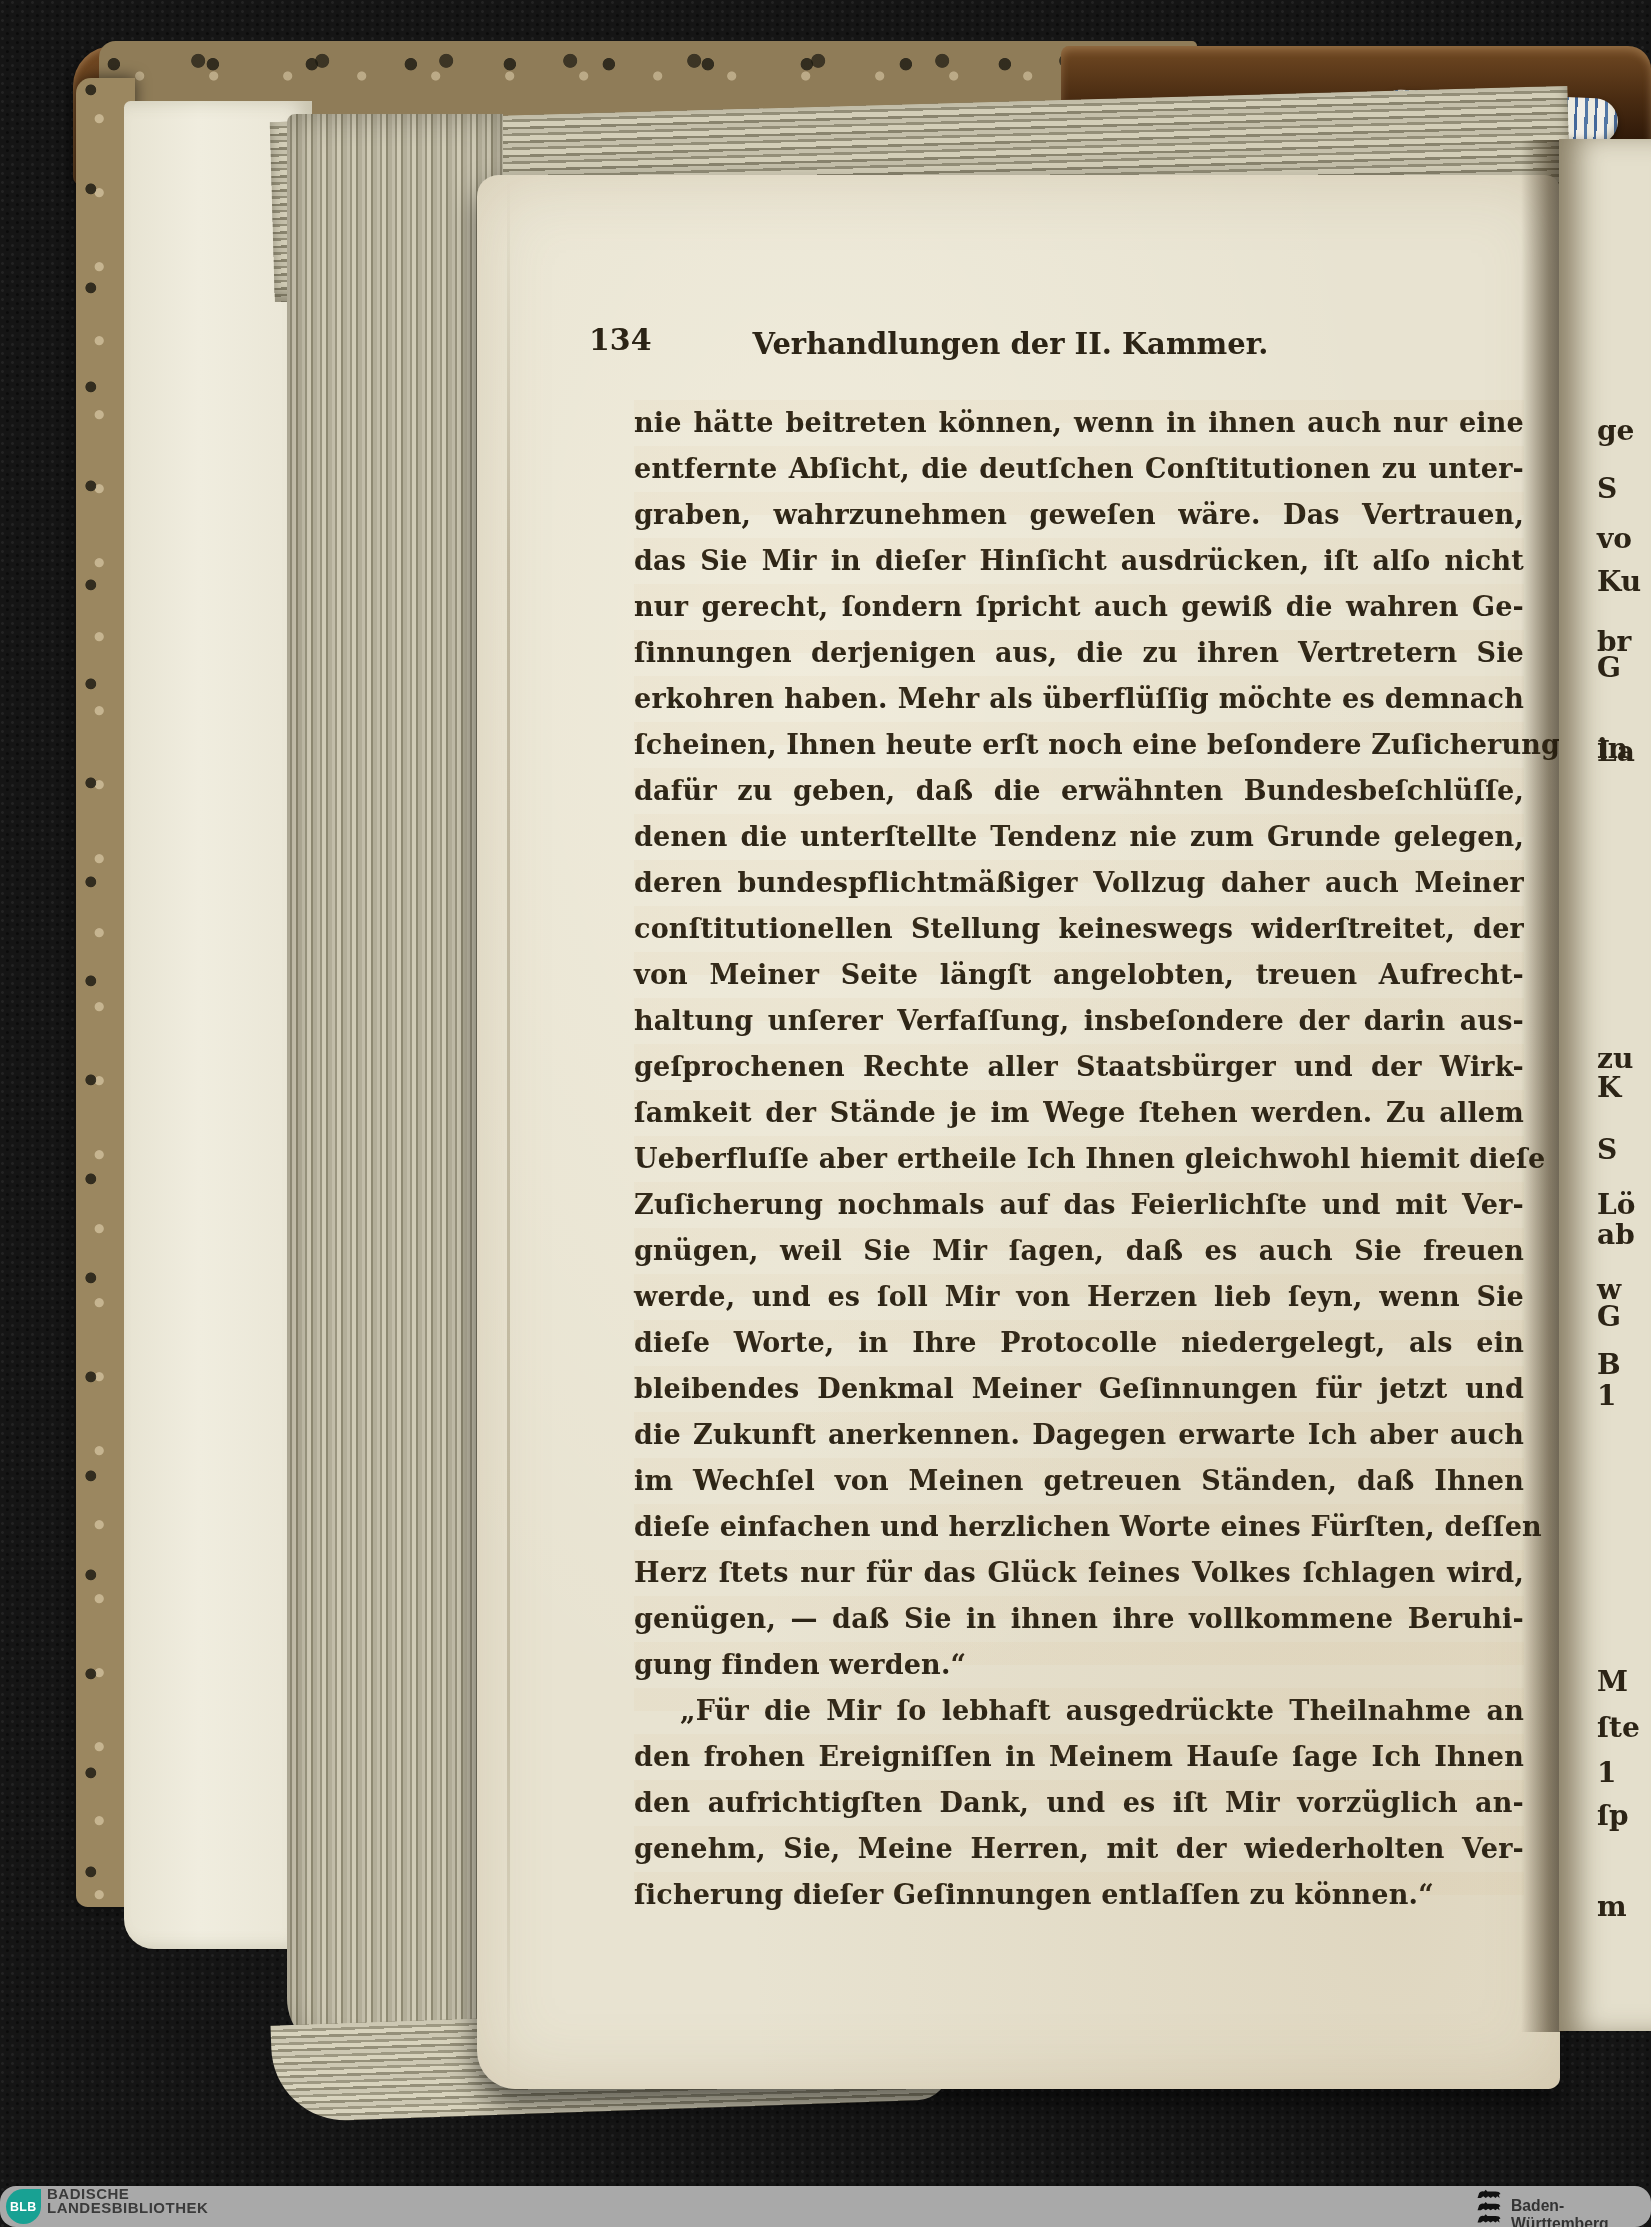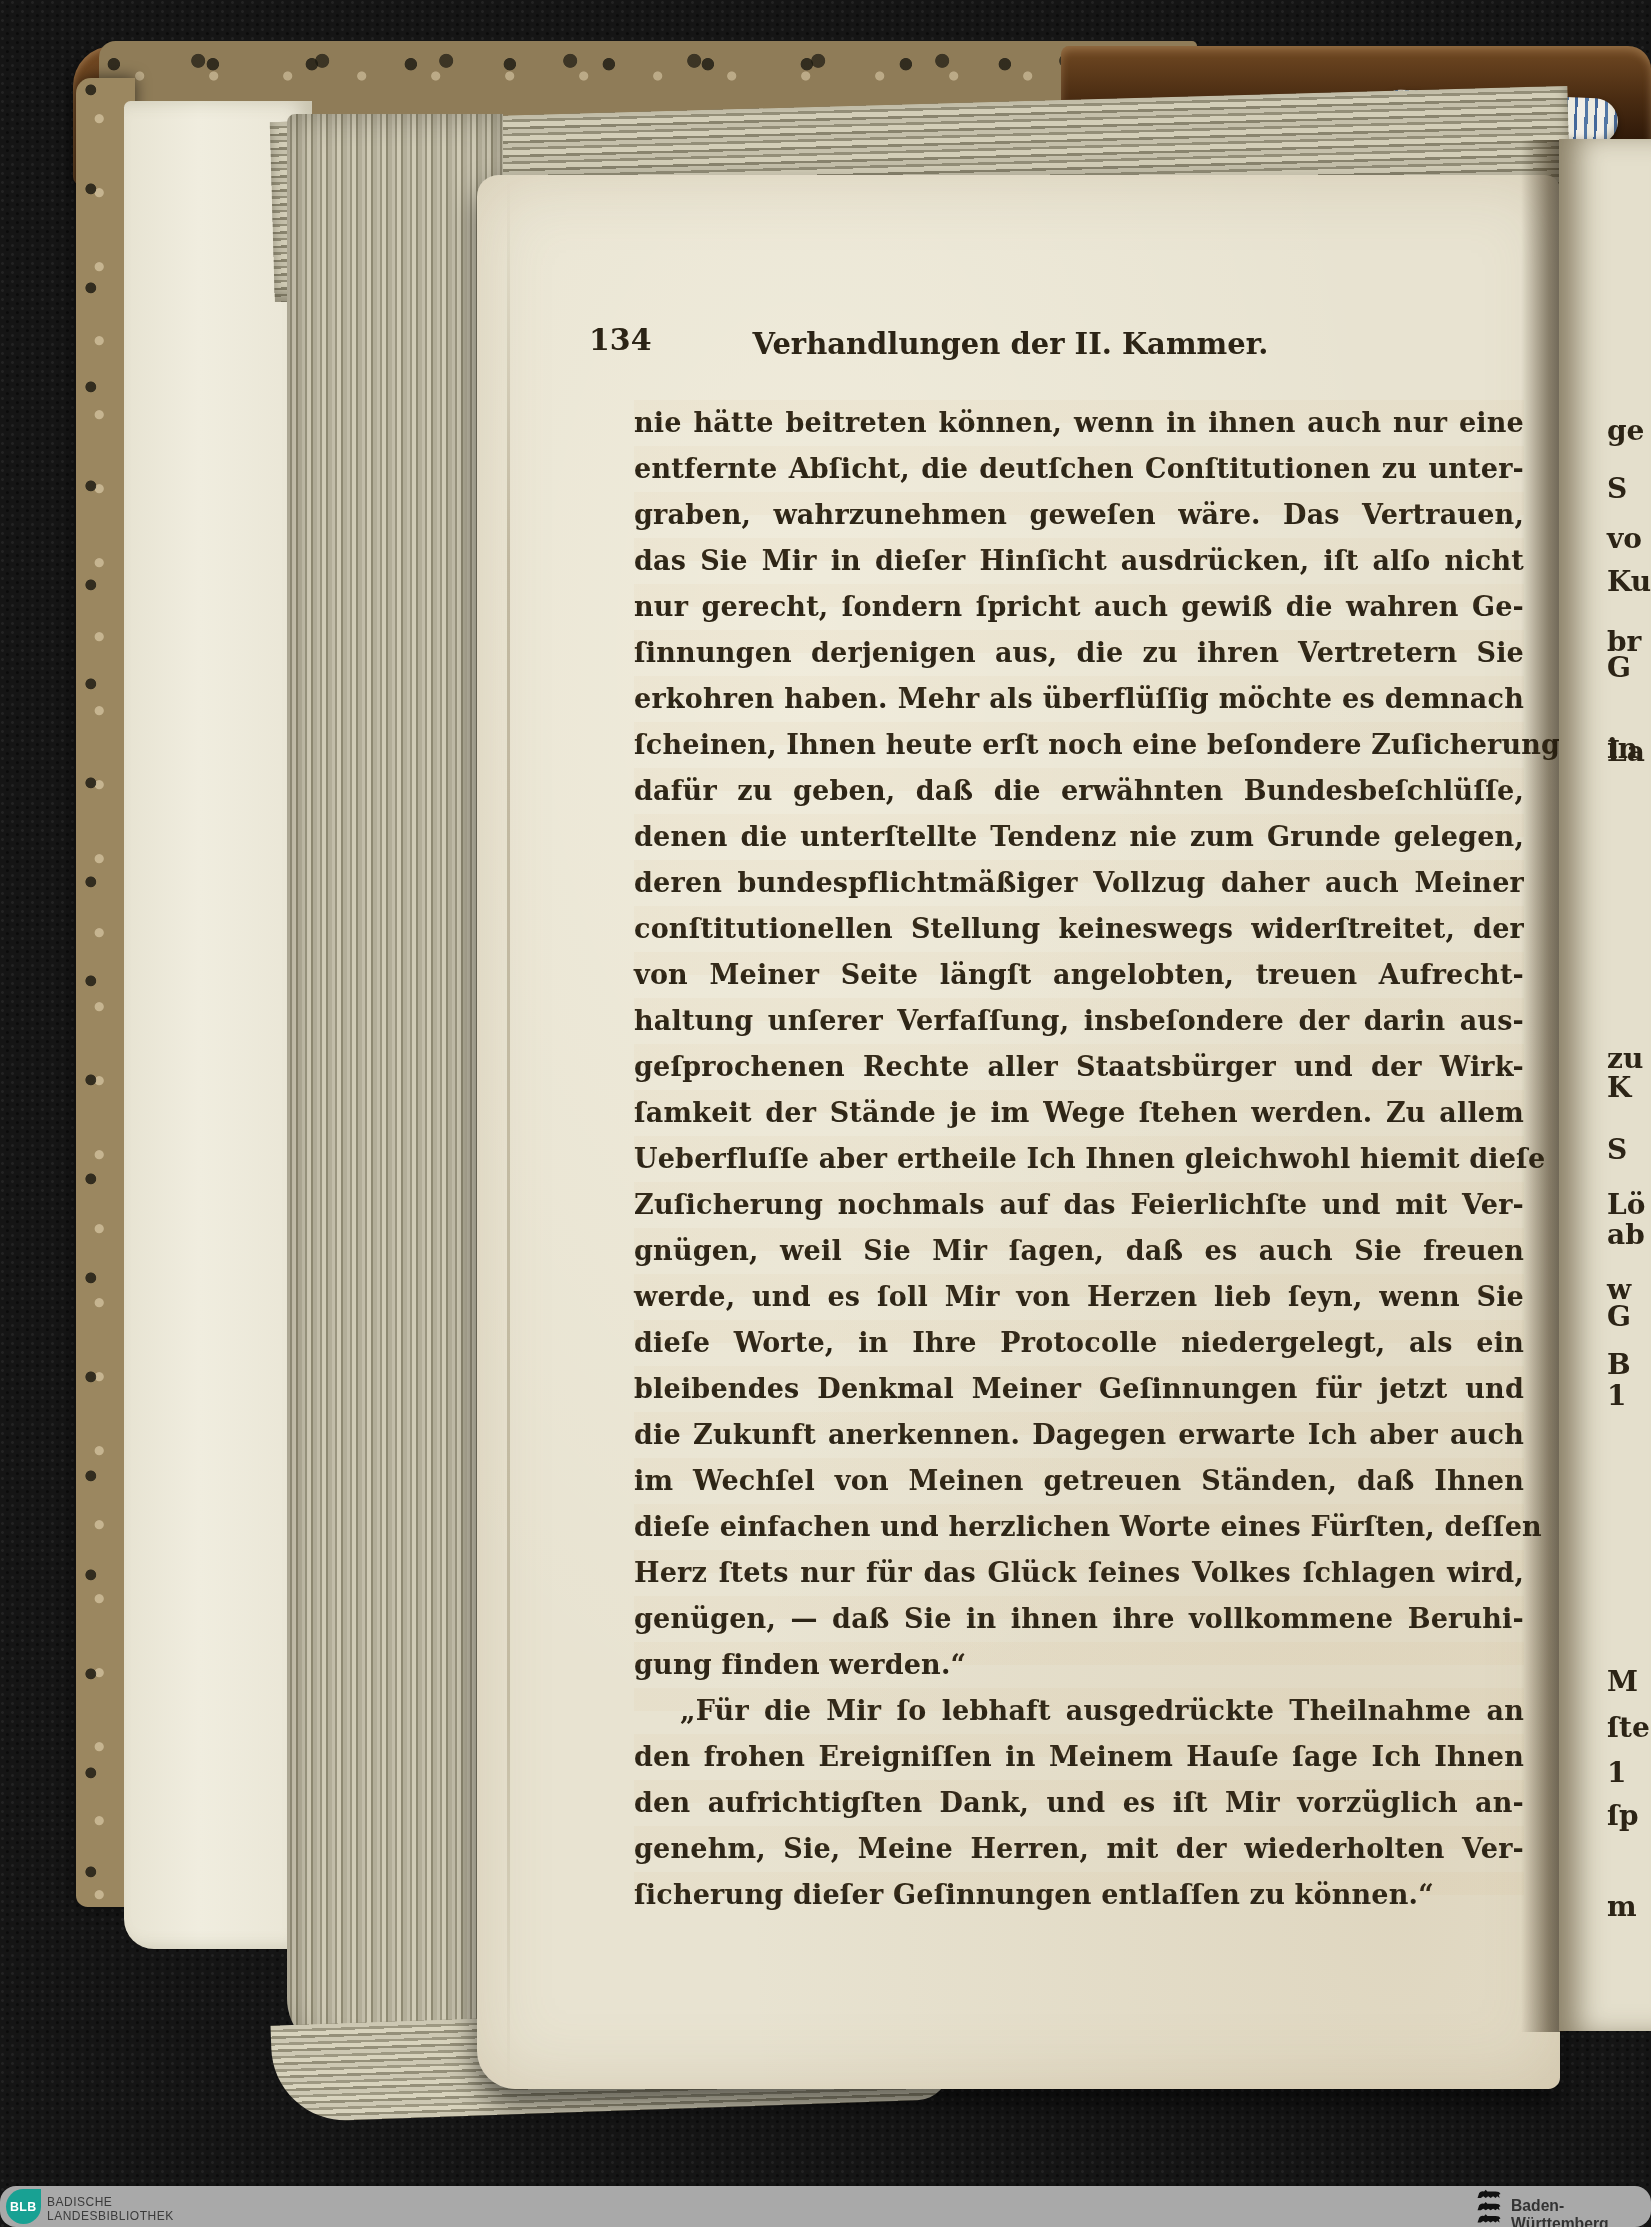--- a/index.html
+++ b/index.html
@@ -92,30 +92,30 @@
     text-align:justify;text-align-last:justify;white-space:nowrap;letter-spacing:0.2px;}
   .line.short{text-align-last:left;}
   .line.indent{padding-left:46px;}
 
   
   .gutter{position:absolute;left:1521px;top:140px;width:43px;height:1892px;
     background:linear-gradient(90deg,transparent,rgba(50,38,18,.5) 65%,rgba(25,18,8,.6));}
   .sliver{position:absolute;left:1559px;top:139px;width:92px;height:1892px;
     background:#e4dfcc;
     box-shadow:inset 25px 0 28px -6.6px rgba(70,55,25,.55);}
-  .frag{position:absolute;left:38px;font-size:28px;font-weight:bold;color:#2c2416;line-height:1;margin-left:10px;}
+  .frag{position:absolute;left:38px;font-size:28px;font-weight:bold;color:#2c2416;line-height:1;}
 
   
   .footer{position:absolute;left:0;top:2186px;width:1651px;height:41px;background:#a9a9a9;
     font-family:"Liberation Sans", sans-serif;border-radius:16px;}
   .blb-logo{position:absolute;left:5.8px;top:3.3px;width:35px;height:35px;background:#18a193;
     border-radius:50% 0 50% 50%;color:#fff;font-weight:bold;font-size:12.4px;
     display:flex;align-items:center;justify-content:center;letter-spacing:0.4px;}
-  .lib-name{position:absolute;left:47px;top:9px;color:#3b3b3b;font-weight:normal;
-    font-size:12px;line-height:14px;letter-spacing:0.5px;}
+  .lib-name{position:absolute;left:47px;top:1px;color:#3b3b3b;font-weight:bold;
+    font-size:15px;line-height:14px;letter-spacing:0.5px;}
   .coat{position:absolute;left:1475px;top:2.5px;width:28px;height:36px;}
   .state-name{position:absolute;left:1511px;top:10.7px;color:#333;font-weight:bold;font-size:15.7px;}
 </style>
 </head>
 <body>
 
 <div class="stage">
   <div class="fabric"></div>
 
   <div class="leather-corner"></div>

